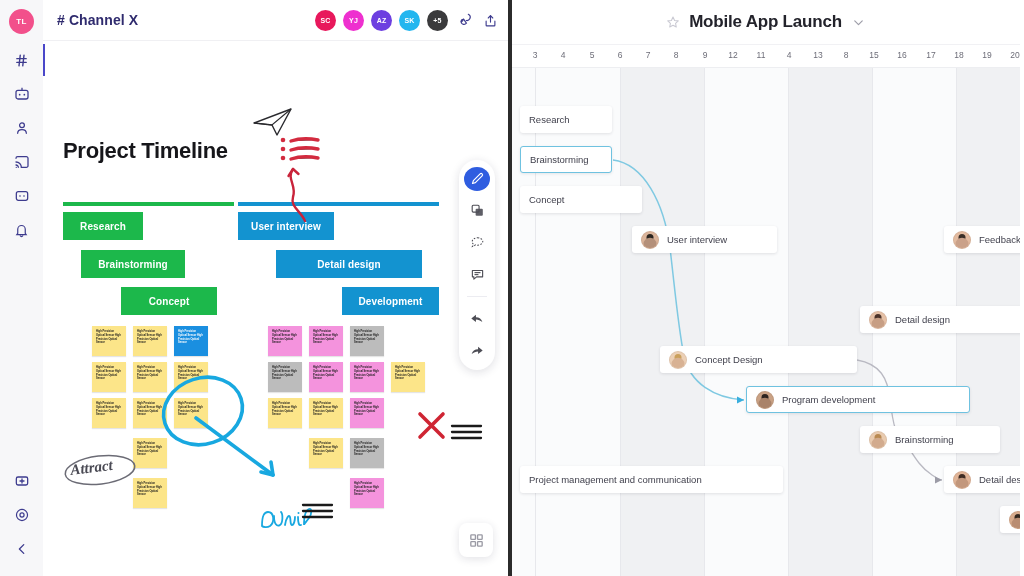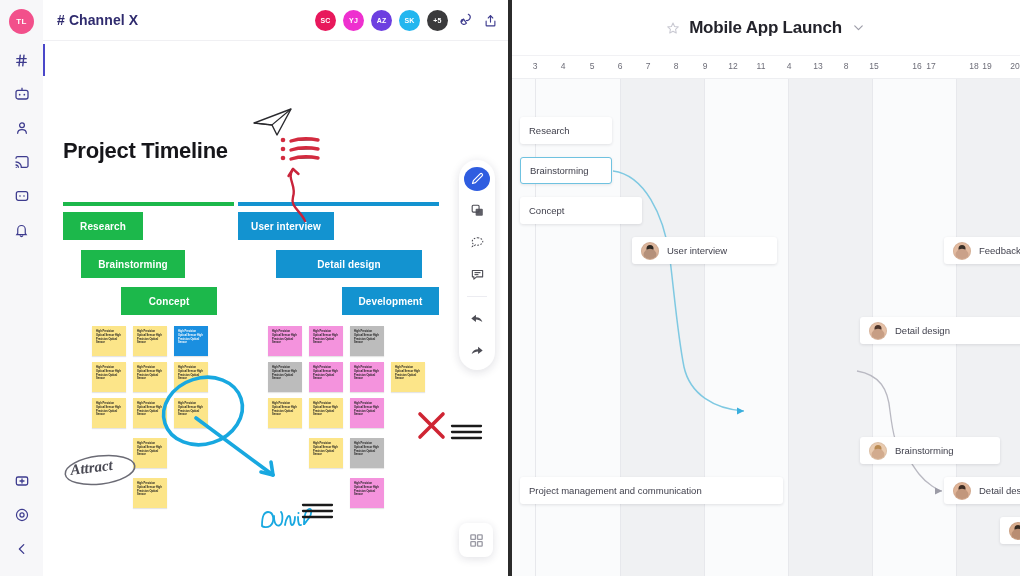--- a/index.html
+++ b/index.html
@@ -133,21 +133,21 @@
     color: #9a9aa4;
   }
 
   
   .right-pane {
     position: relative;
     width: 508px; height: 576px;
     background: #ffffff; overflow: hidden;
   }
   .rp-header {
-    position: relative; height: 56px;
+    position: relative; height: 45px;
     display: flex; align-items: center; justify-content: center;
     background: #ffffff; gap: 9px;
     border-bottom: 1px solid #f1f1f4;
   }
   .star-icon { color: #c9c9d2; display: flex; }
   .rp-title { font-size: 17px; font-weight: bold; color: #23232b; letter-spacing: -.2px; }
   .caret-icon { color: #9d9da8; display: flex; }
   .ruler {
     position: relative; height: 23px;
     background: #ffffff;
@@ -473,23 +473,23 @@
       <div class="tick" style="left:108px">6</div>
       <div class="tick" style="left:136px">7</div>
       <div class="tick" style="left:164px">8</div>
       <div class="tick" style="left:193px">9</div>
       <div class="tick" style="left:221px">12</div>
       <div class="tick" style="left:249px">11</div>
       <div class="tick" style="left:277px">4</div>
       <div class="tick" style="left:306px">13</div>
       <div class="tick" style="left:334px">8</div>
       <div class="tick" style="left:362px">15</div>
-      <div class="tick" style="left:405px">16</div>
+      <div class="tick" style="left:390px">16</div>
       <div class="tick" style="left:419px">17</div>
-      <div class="tick" style="left:462px">18</div>
+      <div class="tick" style="left:447px">18</div>
       <div class="tick" style="left:475px">19</div>
       <div class="tick" style="left:503px">20</div>
     </div>
 
     <div class="gantt">
 
       <div class="gcol" style="left:0px;   width:108px; background:#fafbfc"></div>
       <div class="gcol alt" style="left:108px; width:84px;"></div>
       <div class="gcol" style="left:192px; width:84px; background:#fafbfc"></div>
       <div class="gcol alt" style="left:276px; width:84px;"></div>
@@ -541,21 +541,35 @@
 
 
       <div class="task" style="left:348px; top:238px; width:175px">
         <span class="av" style="background:#e5c0a6">
             <b style="background:#4b332a"></b>
             <i style="background:#c79e84"></i>
           </span>
         <span>Detail design</span>
       </div>
 
-
+      <div class="task" style="left:148px; top:278px; width:197px">
+        <span class="av" style="background:#ecd0b6">
+            <b style="background:#caa05c"></b>
+            <i style="background:#d8b294"></i>
+          </span>
+        <span>Concept Design</span>
+      </div>
+
+      <div class="task sel" style="left:234px; top:318px; width:224px">
+        <span class="av" style="background:#c9a184">
+            <b style="background:#2d2420"></b>
+            <i style="background:#a9836a"></i>
+          </span>
+        <span>Program development</span>
+      </div>
 
       <div class="task" style="left:348px; top:358px; width:140px">
         <span class="av" style="background:#e9cbb0">
             <b style="background:#b98a52"></b>
             <i style="background:#d2ab8e"></i>
           </span>
         <span>Brainstorming</span>
       </div>
 
       <div class="task" style="left:8px;   top:398px; width:263px">

